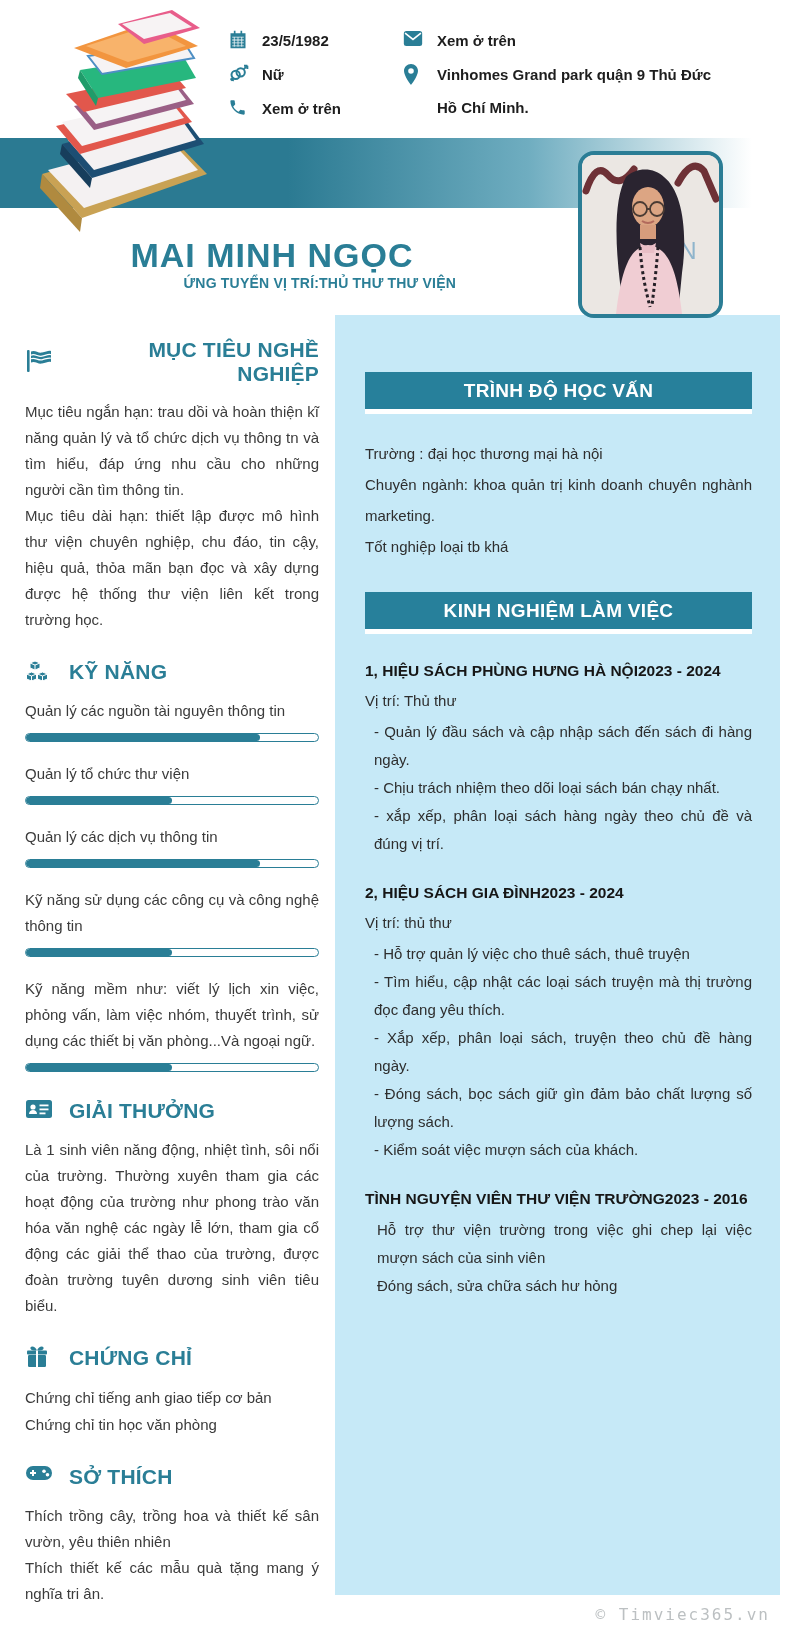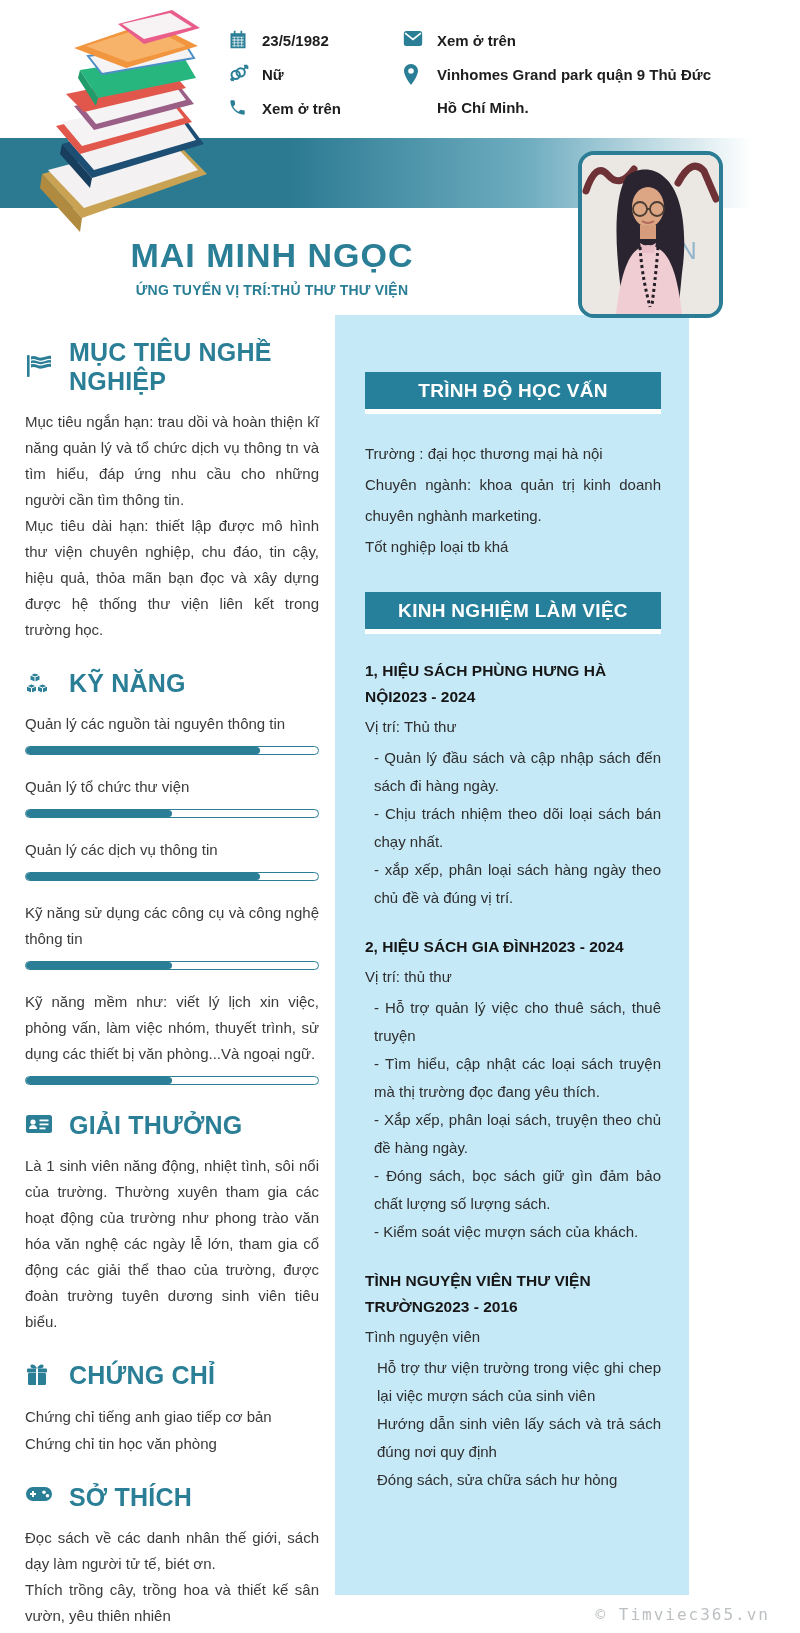--- a/index.html
+++ b/index.html
@@ -30,37 +30,37 @@
   .contact-row .ctext{font-size:15px;font-weight:bold;color:#1d1d1d;line-height:21px;}
   .contact-row.addr .ctext{line-height:33px;margin-top:-6px;}
   
   .photo{
     position:absolute;left:578px;top:151px;width:145px;height:167px;z-index:4;
     border-radius:16px;overflow:hidden;border:4px solid #2b7d95;background:#ebe8e4;
   }
   
   .name-block{position:absolute;left:88px;top:236px;width:368px;text-align:center;z-index:2;}
   .name{font-size:34px;font-weight:bold;color:var(--accent);letter-spacing:1px;}
-  .position{margin-top:7px;font-size:14px;font-weight:bold;color:var(--accent);letter-spacing:.2px;}
+  .position{font-size:14px;font-weight:bold;color:var(--accent);letter-spacing:.2px;text-align:right;}
   
   .left-col{position:absolute;left:25px;top:338px;width:294px;z-index:1;}
   .sec-head{display:flex;align-items:center;margin-bottom:13px;}
   .sec-head .sicon{flex:0 0 30px;height:26px;margin-right:14px;}
-  .sec-title{font-size:25px;font-weight:bold;color:var(--accent);letter-spacing:.2px;}
+  .sec-title{font-size:21px;font-weight:bold;color:var(--accent);letter-spacing:.2px;text-align:right;}
   .para{font-size:15px;line-height:26px;text-align:justify;color:#3b3b3b;}
   .left-sec{margin-bottom:26px;}
   .skill-item{margin-bottom:19px;}
   .skill-label{font-size:15px;line-height:26px;text-align:justify;color:#3b3b3b;margin-bottom:9px;}
   .skill-track{height:9px;border:1px solid var(--accent);border-radius:6px;background:#fff;overflow:hidden;}
   .skill-fill{height:100%;background:var(--accent);border-radius:6px;}
   .plain-line{font-size:15px;line-height:27px;color:#3b3b3b;}
   .hobby-line{font-size:15px;line-height:26px;text-align:justify;color:#3b3b3b;}
   
   .right-panel{
-    position:absolute;left:335px;top:315px;width:354px;height:1280px;
+    position:absolute;left:335px;top:315px;width:445px;height:1280px;
     background:var(--panel);z-index:0;
   }
   .panel-bar{
     margin:0 28px 0 30px;height:37px;background:#27809b;
     color:#fff;font-size:19px;font-weight:bold;text-align:center;line-height:37px;
     letter-spacing:.3px;
   }
   .panel-bar-underline{margin:0 28px 0 30px;height:5px;background:#ffffff;}
   .panel-body{padding:24px 28px 0 30px;}
   .edu-line{font-size:15px;line-height:31px;text-align:justify;color:#2e2e2e;}
@@ -232,23 +232,21 @@
         <div class="job-pos">Vị trí: thủ thư</div>
         <div class="job-bullet">- Hỗ trợ quản lý việc cho thuê sách, thuê truyện</div>
         <div class="job-bullet">- Tìm hiểu, cập nhật các loại sách truyện mà thị trường đọc đang yêu thích.</div>
         <div class="job-bullet">- Xắp xếp, phân loại sách, truyện theo chủ đề hàng ngày.</div>
         <div class="job-bullet">- Đóng sách, bọc sách giữ gìn đảm bảo chất lượng số lượng sách.</div>
         <div class="job-bullet">- Kiểm soát việc mượn sách của khách.</div>
       </div>
 
       <div class="job volunteer">
         <div class="job-heading">TÌNH NGUYỆN VIÊN THƯ VIỆN TRƯỜNG2023 - 2016</div>
-        <div class="job-pos">Tình nguyện viên</div>
         <div class="job-bullet">Hỗ trợ thư viện trường trong việc ghi chep lại việc mượn sách của sinh viên</div>
-        <div class="job-bullet">Hướng dẫn sinh viên lấy sách và trả sách đúng nơi quy định</div>
         <div class="job-bullet">Đóng sách, sửa chữa sách hư hỏng</div>
       </div>
 
     </div>
   </div>
 
   <div class="left-col">
 
     <div class="left-sec">
       <div class="sec-head">
@@ -360,21 +358,20 @@
         <span class="sicon">
           <svg width="28" height="18" viewBox="0 0 28 18">
               <rect x="1" y="2" width="26" height="14" rx="7" fill="#2a7e96"></rect>
               <path d="M8 6 v6 M5 9 h6" stroke="#fff" stroke-width="2"></path>
               <circle cx="19" cy="7.2" r="1.8" fill="#fff"></circle>
               <circle cx="22.5" cy="10.8" r="1.8" fill="#fff"></circle>
             </svg>
         </span>
         <span class="sec-title">SỞ THÍCH</span>
       </div>
-      <div class="hobby-line">Đọc sách về các danh nhân thế giới, sách dạy làm người tử tế, biét ơn.</div>
       <div class="hobby-line">Thích trồng cây, trồng hoa và thiết kế sân vườn, yêu thiên nhiên</div>
       <div class="hobby-line">Thích thiết kế các mẫu quà tặng mang ý nghĩa tri ân.</div>
     </div>
 
   </div>
 
   <div class="footer-credit">© Timviec365.vn</div>
 
 </div>
 

